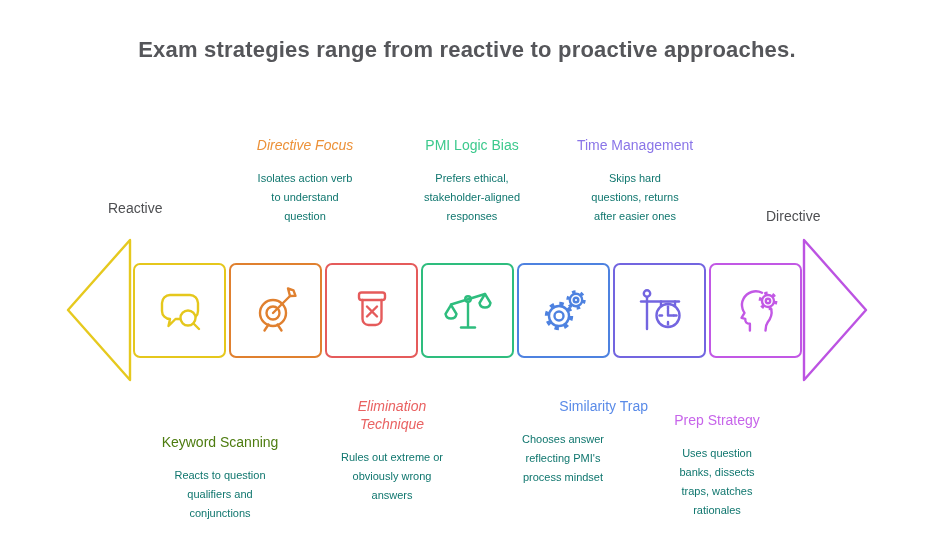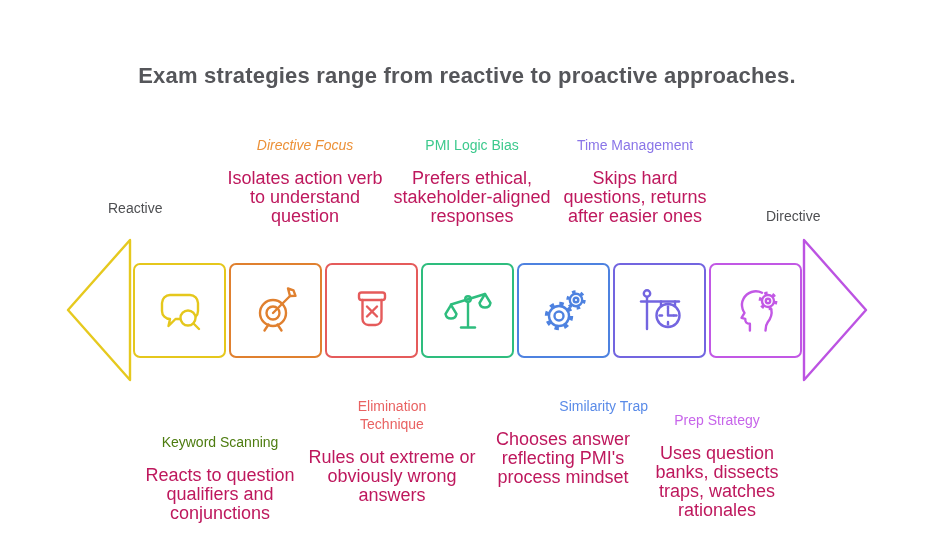--- a/index.html
+++ b/index.html
@@ -1,30 +1,30 @@
 <!DOCTYPE html>
 <html><head>
 <meta charset="utf-8">
 <style>
   html,body { margin:0; padding:0; background:#fff; }
   .canvas {
     position:relative; width:934px; height:534px; background:#ffffff;
     font-family:"Liberation Sans", sans-serif; overflow:hidden;
   }
   .title {
-    position:absolute; top:63px; left:0; width:100%; text-align:center;
+    position:absolute; top:37px; left:0; width:100%; text-align:center;
     font-size:22px; font-weight:bold; color:#55565A; letter-spacing:.2px;
   }
   .endpoint { position:absolute; font-size:14px; color:#4E4F52; }
   .endpoint.left  { top:200px; left:108px; }
   .endpoint.right { top:208px; left:766px; }
 
   .callout { position:absolute; text-align:center; width:170px; }
   .callout .label { font-size:14px; line-height:18px; margin:0 0 15px 0; white-space:pre-line; }
-  .callout .desc  { font-size:18px; line-height:19px; color:#be185d; white-space:pre-line; }
+  .callout .desc  { font-size:11px; line-height:19px; color:#0f766e; white-space:pre-line; }
   .callout.top    { top:136px; }
   .callout.bottom { top:397px; }
   .co-directive  { left:220px; }
   .co-pmi        { left:387px; }
   .co-time       { left:550px; }
   .co-keyword    { left:135px; }
   .co-elim       { left:307px; }
   .co-sim        { left:478px; }
   .co-prep       { left:632px;margin-top:14px; }
 
@@ -72,21 +72,21 @@
 after easier ones</div>
   </div>
 
   <div class="callout bottom co-keyword">
     <div class="label" style="color: #4d7c0f; margin-top: 36px;">Keyword Scanning</div>
     <div class="desc">Reacts to question
 qualifiers and
 conjunctions</div>
   </div>
   <div class="callout bottom co-elim">
-    <div class="label" style="color: rgb(233, 98, 98);">Elimination
+    <div class="label" style="color: rgb(233, 98, 98); font-style: italic;">Elimination
 Technique</div>
     <div class="desc">Rules out extreme or
 obviously wrong
 answers</div>
   </div>
   <div class="callout bottom co-sim">
     <div class="label" style="color: rgb(90, 139, 232); text-align: right;">Similarity Trap</div>
     <div class="desc">Chooses answer
 reflecting PMI's
 process mindset</div>

